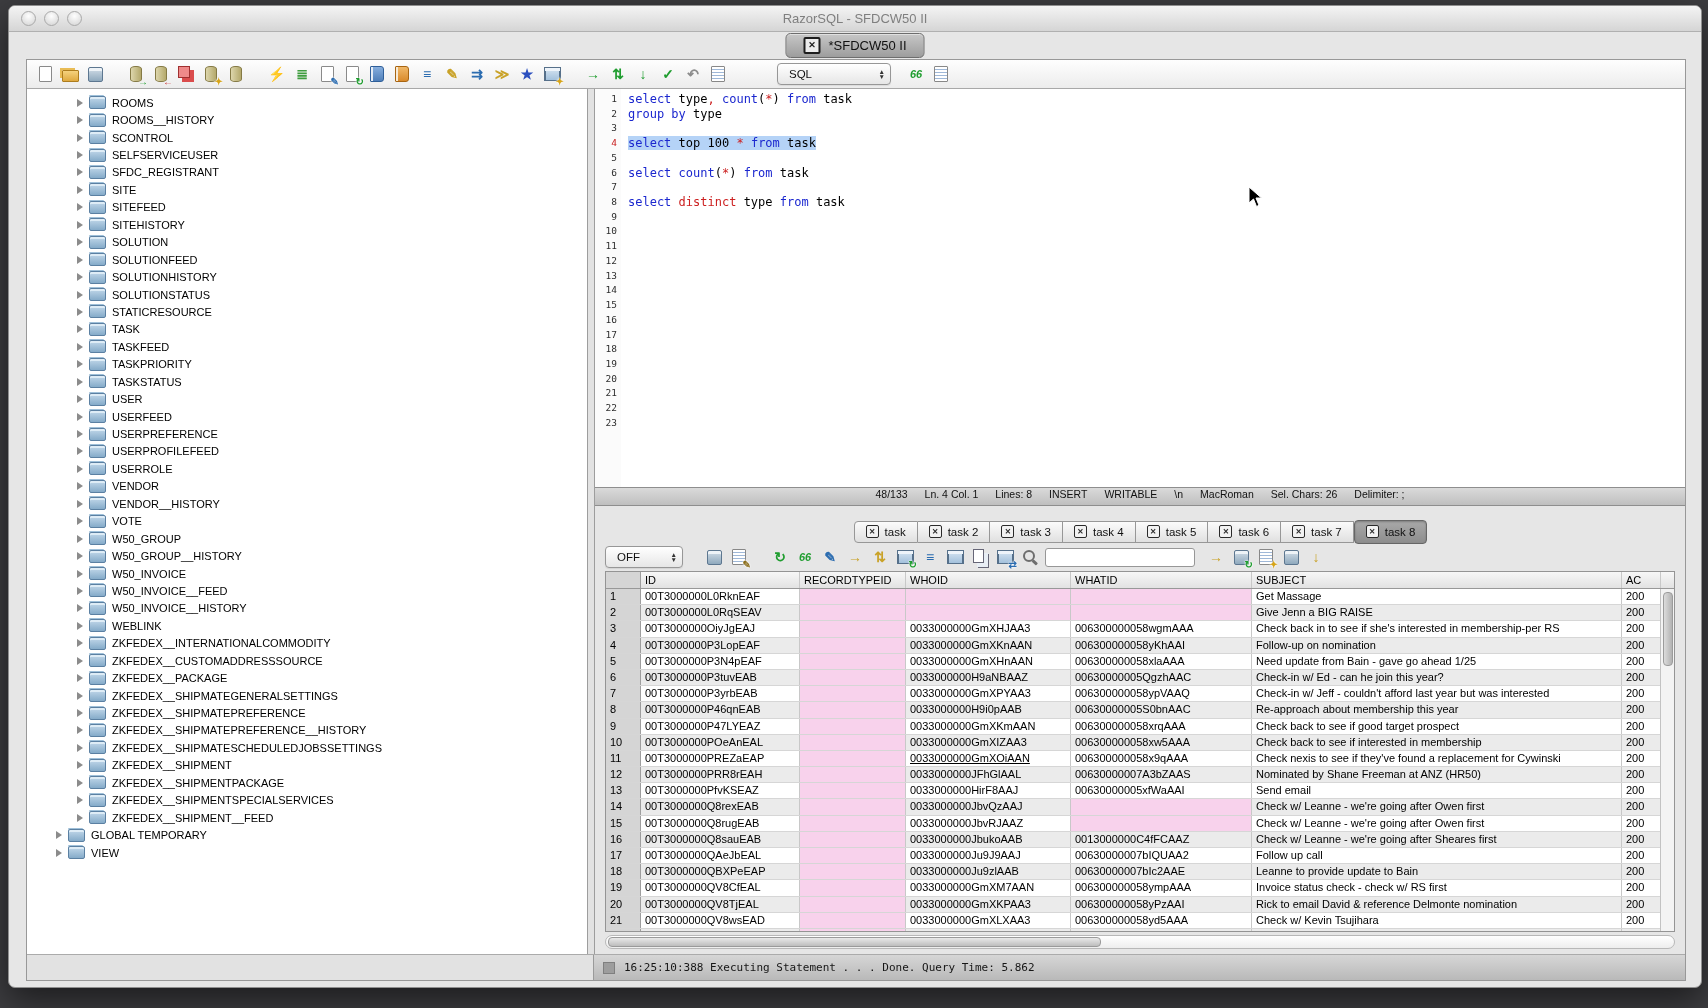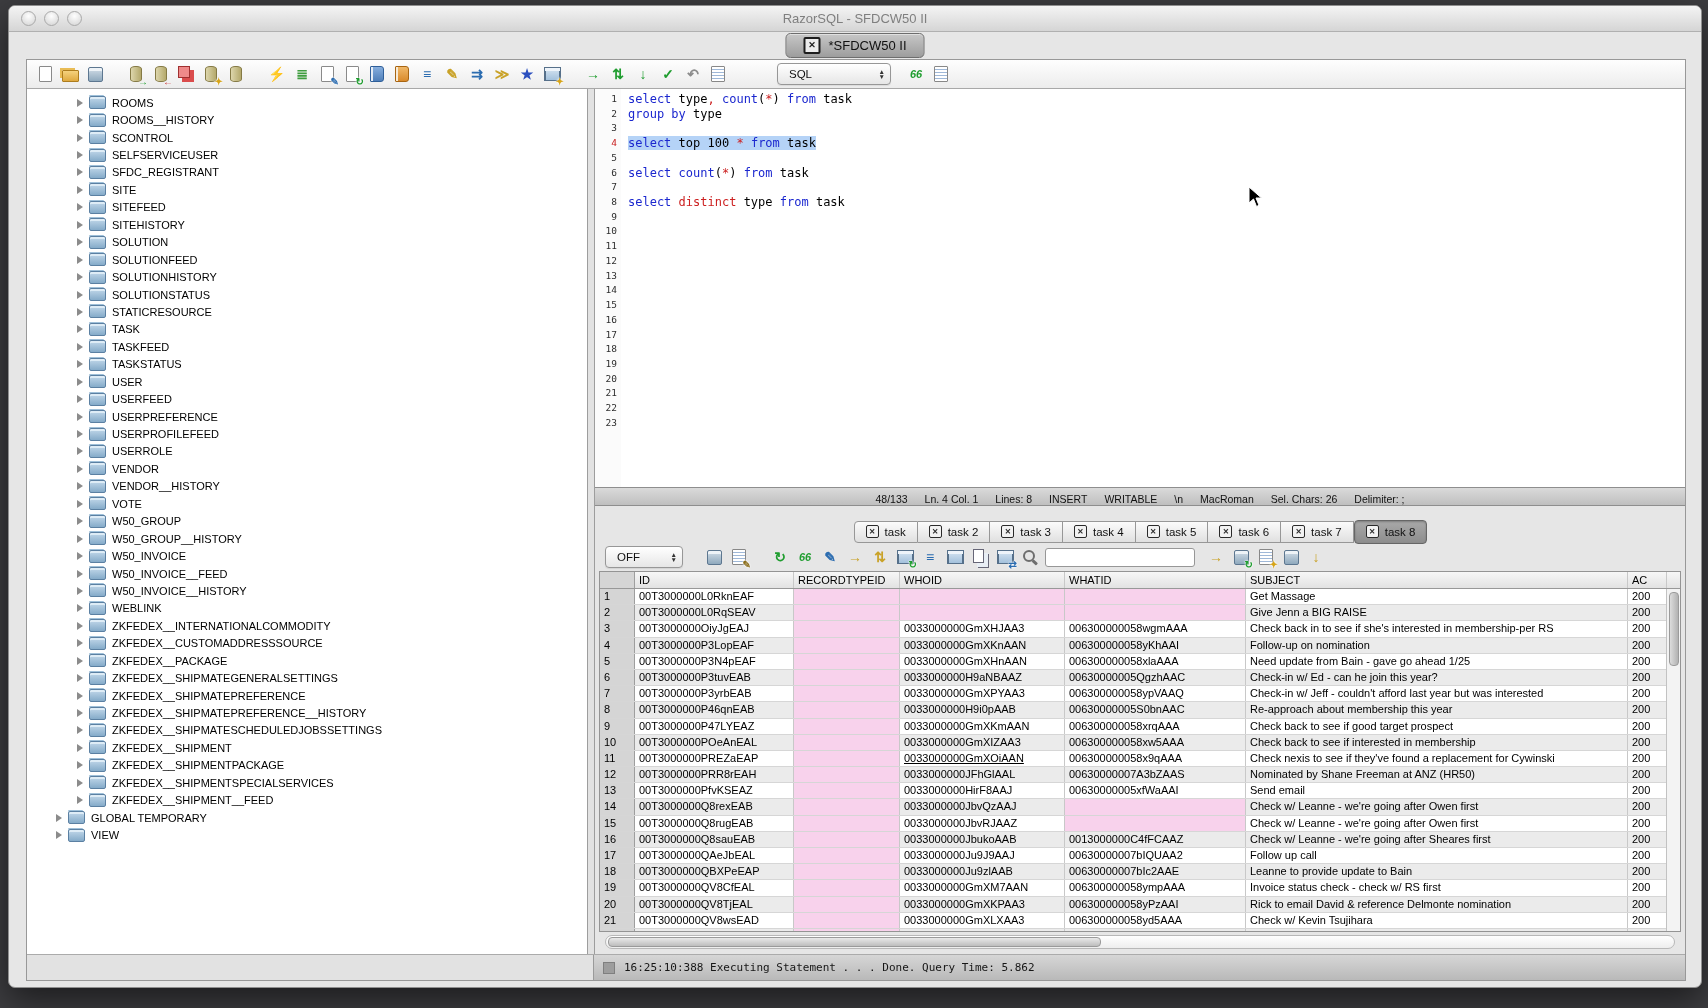--- a/index.html
+++ b/index.html
@@ -71,38 +71,38 @@
   .editor{height:398px;flex:none;background:#fff;display:flex;overflow:hidden;position:relative;}
   .gutter{width:22px;flex:none;text-align:right;padding:3px 4px 0 0;background:#fbfbfb;
           font-family:"DejaVu Sans Mono",monospace;font-size:9.5px;color:#2e2e2e;}
   .gutter div{height:14.72px;line-height:14.72px;}
   .gutter .cur{color:#c92222;}
   .code{flex:1;padding:3px 0 0 7px;font-family:"DejaVu Sans Mono",monospace;font-size:12px;color:#000;}
   .cl{height:14.72px;line-height:14.72px;white-space:pre;}
   .kw{color:#1b27cf;} .red{color:#cc2020;}
   .sel{background:#b5d3f7;}
   .edstatus{height:17px;flex:none;background:linear-gradient(#dadada,#bfbfbf);border-top:1px solid #8e8e8e;
-            border-bottom:1px solid #8e8e8e;display:flex;align-items:flex-end;justify-content:center;gap:17px;
+            border-bottom:1px solid #8e8e8e;display:flex;align-items:flex-start;justify-content:center;gap:17px;
             font-size:10.5px;color:#111;}
   .gap{height:13px;flex:none;}
   
   .rtabs{height:24px;flex:none;display:flex;justify-content:center;align-items:flex-end;}
   .rtabrow{display:flex;}
   .rtab{display:flex;align-items:center;gap:6px;padding:3px 11px 4px;font-size:11.5px;color:#111;
         background:linear-gradient(#fbfbfb,#e0e0e0);border:1px solid #979797;border-left:none;}
   .rtab:first-child{border-left:1px solid #979797;border-radius:4px 0 0 4px;}
   .rtab:last-child{border-radius:0 4px 4px 0;}
   .rtab.active{background:linear-gradient(#a9a9a9,#8d8d8d);border-radius:4px;border:1px solid #666;
                margin:-1px -1px -1px 0;box-shadow:inset 0 1px 2px rgba(0,0,0,.25);}
   .rtabclose{width:11px;height:11px;border:1.5px solid #2a2a2a;border-radius:2px;background:#f2f2f2;color:#2a2a2a;
              display:flex;align-items:center;justify-content:center;font-size:7.5px;font-weight:bold;line-height:1;}
   .rtoolbar{height:28px;flex:none;display:flex;align-items:center;padding:0 10px;gap:5px;}
   .searchfield{width:138px;height:17px;border:1px solid #979797;border-radius:3px;background:#fff;
                font-size:11px;padding:0 5px;outline:none;flex:none;}
-  .grid{margin:0 4px;border:1px solid #949494;background:#fff;flex:1;display:flex;flex-direction:column;
+  .grid{margin:0 10px;border:1px solid #949494;background:#fff;flex:1;display:flex;flex-direction:column;
         overflow:hidden;position:relative;min-height:0;}
   .ghead{display:flex;height:16px;line-height:16px;flex:none;background:linear-gradient(#f7f7f7,#e2e2e2);
          border-bottom:1px solid #989898;font-size:11px;color:#000;padding-right:13px;}
   .gbody{flex:1;overflow:hidden;}
   .grow{display:flex;height:15.2px;line-height:15.2px;font-size:11px;color:#000;padding-right:13px;
         border-bottom:1px solid #d6d6d6;background:#fff;}
   .grow:nth-child(even){background:#ebebeb;}
   .gcell{flex:none;padding:0 4px;border-right:1px solid #c8c8c8;overflow:hidden;white-space:nowrap;}
   .gcell.grow1{flex:1;}
   .rownum{background:#d5d5d5;border-right:1px solid #9e9e9e;}
@@ -274,20 +274,25 @@
             <span>TASK</span>
           </div>
           <div class="tree-item lvl2">
             <span class="tri"></span>
             <span class="fold"></span>
             <span>TASKFEED</span>
           </div>
           <div class="tree-item lvl2">
             <span class="tri"></span>
             <span class="fold"></span>
+            <span>TASKPRIORITY</span>
+          </div>
+          <div class="tree-item lvl2">
+            <span class="tri"></span>
+            <span class="fold"></span>
             <span>TASKSTATUS</span>
           </div>
           <div class="tree-item lvl2">
             <span class="tri"></span>
             <span class="fold"></span>
             <span>USER</span>
           </div>
           <div class="tree-item lvl2">
             <span class="tri"></span>
             <span class="fold"></span>

